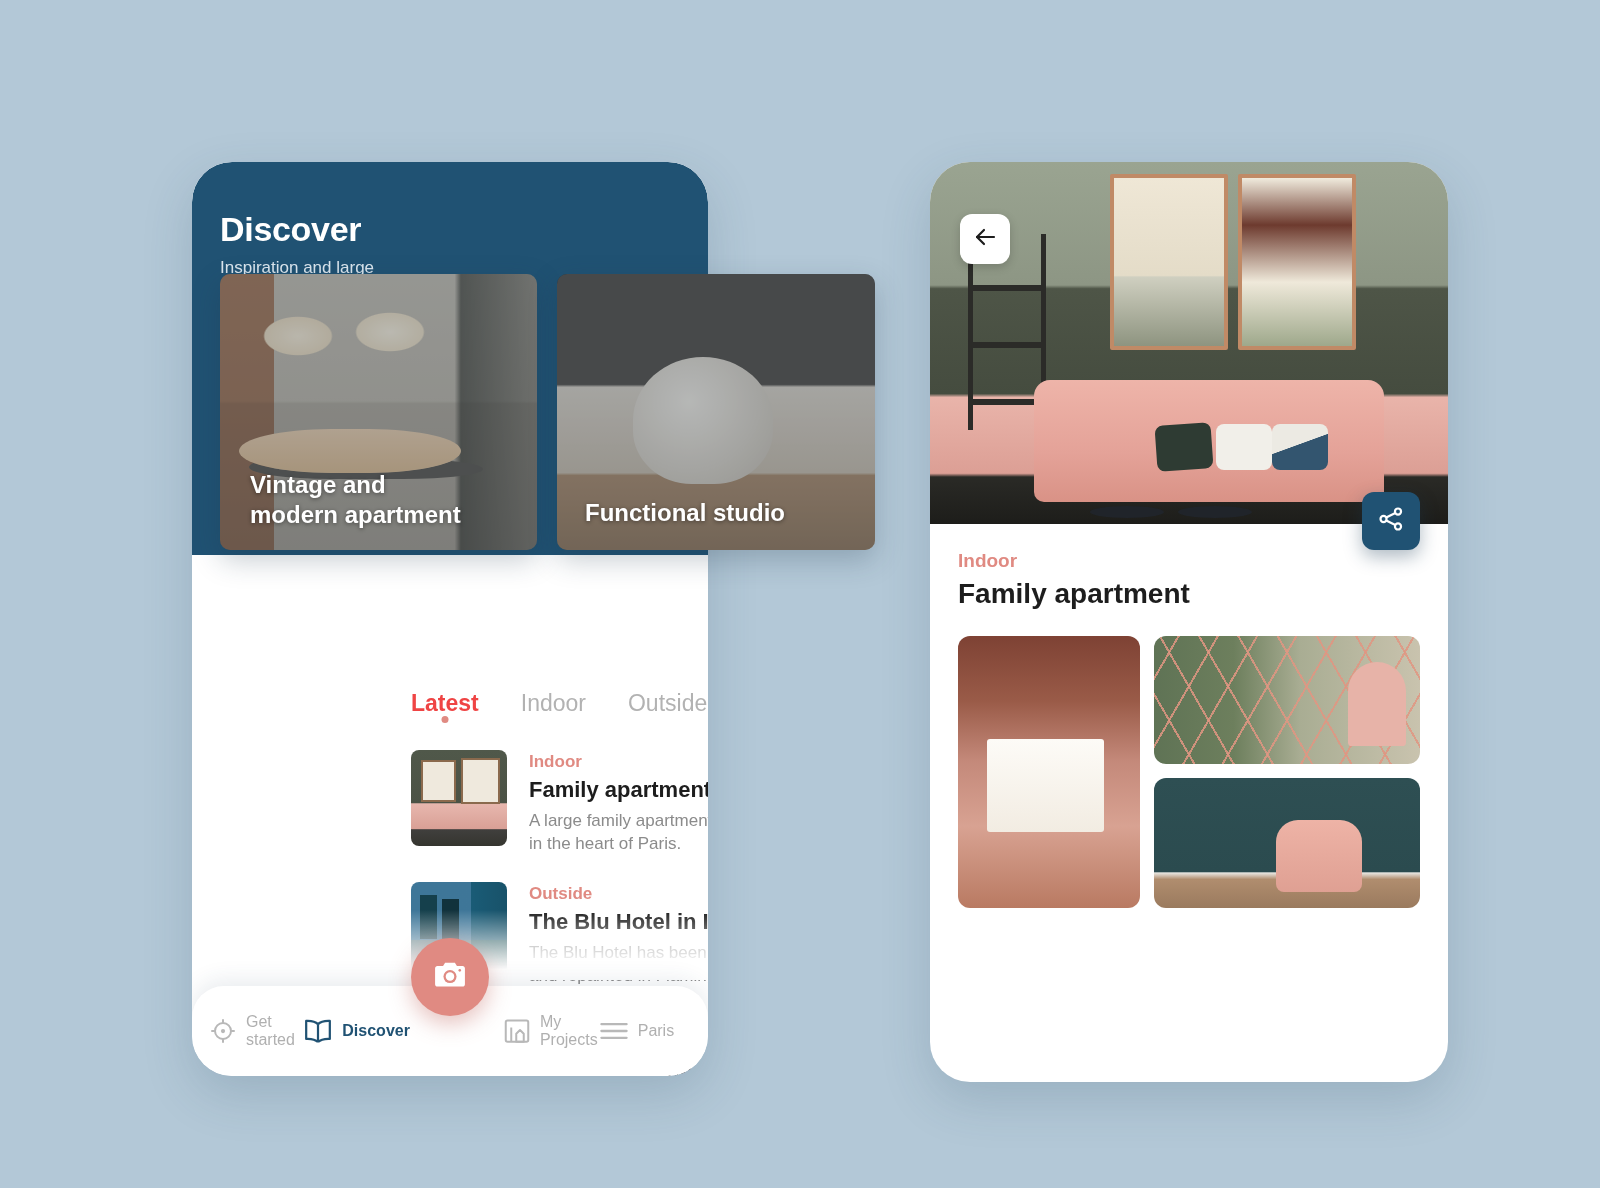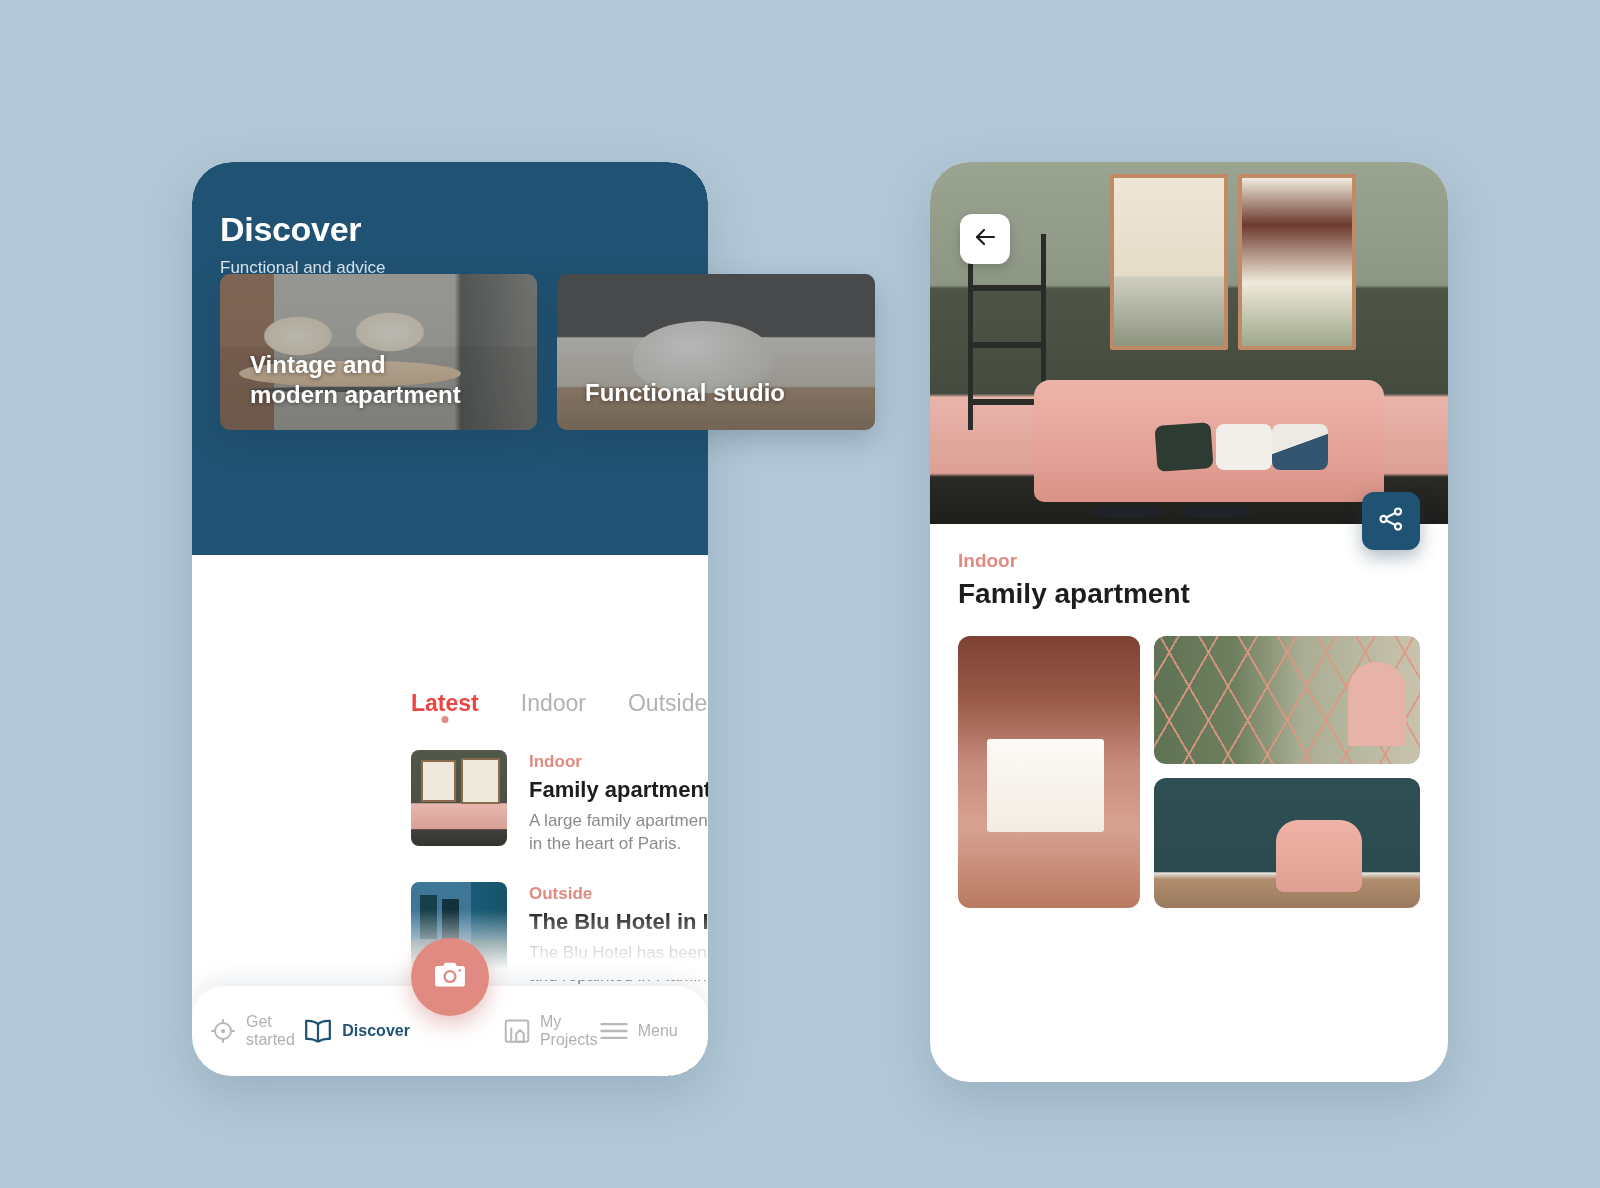--- a/index.html
+++ b/index.html
@@ -43,21 +43,21 @@
     position:absolute; left:0; top:268px; width:100%; height:125px;
     background:#205273; z-index:0;
   }
 
   
   .featured-row {
     position:absolute; left:220px; top:274px;
     display:flex; gap:20px; z-index:5;
   }
   .feat-card {
-    width:317px; height:156px; border-radius:10px;
+    width:317px; height:276px; border-radius:10px;
     position:relative; overflow:hidden;
     box-shadow:0 10px 28px rgba(30,55,75,0.25);
   }
   .feat-card .label {
     position:absolute; left:30px; bottom:20px; right:18px;
     color:#fff; font-weight:bold; font-size:24px; line-height:1.25;
     text-shadow:0 1px 4px rgba(0,0,0,0.45);
   }
   .feat-card.second { width:318px; }
   .feat-card.second .label { left:28px; bottom:22px; }
@@ -249,21 +249,21 @@
 </style>
 </head>
 <body>
 
 <div class="phone" id="phone-left">
 
   <div class="blue-under"></div>
 
   <div class="hero-blue">
     <div class="title">Discover</div>
-    <div class="subtitle">Functional and advice</div>
+    <div class="subtitle">Inspiration and large</div>
   </div>
 
   <div class="tabs">
     <div class="tab active">
       <span>Latest</span>
       <span class="dot"></span>
     </div>
     <div class="tab">Indoor</div>
     <div class="tab">Outside</div>
 
@@ -342,21 +342,21 @@
     </div>
 
     <div class="nav-item">
       <span class="glyph">
         <svg width="32" height="26" viewBox="0 0 28 22" stroke="#b8b8b8" stroke-width="2" stroke-linecap="round">
           <line x1="3" y1="5" x2="25" y2="5"></line>
           <line x1="3" y1="11" x2="25" y2="11"></line>
           <line x1="3" y1="17" x2="25" y2="17"></line>
         </svg>
       </span>
-      <span class="lbl">Menu</span>
+      <span class="lbl">Paris</span>
     </div>
   </div>
 
   <div class="fab">
     <span>
       <svg width="36" height="32" viewBox="0 0 28 24" fill="#ffffff">
         <path d="M10.2 2.4h7.6l1.6 2.6h4.4c1 0 1.8.8 1.8 1.8v12.4c0 1-.8 1.8-1.8 1.8H4.2c-1 0-1.8-.8-1.8-1.8V6.8c0-1 .8-1.8 1.8-1.8h4.4z"></path>
         <circle cx="14" cy="13.2" r="5.1" fill="#e08a82"></circle>
         <circle cx="14" cy="13.2" r="3.3" fill="#ffffff"></circle>
         <circle cx="21.6" cy="8.4" r="1" fill="#e08a82"></circle>

